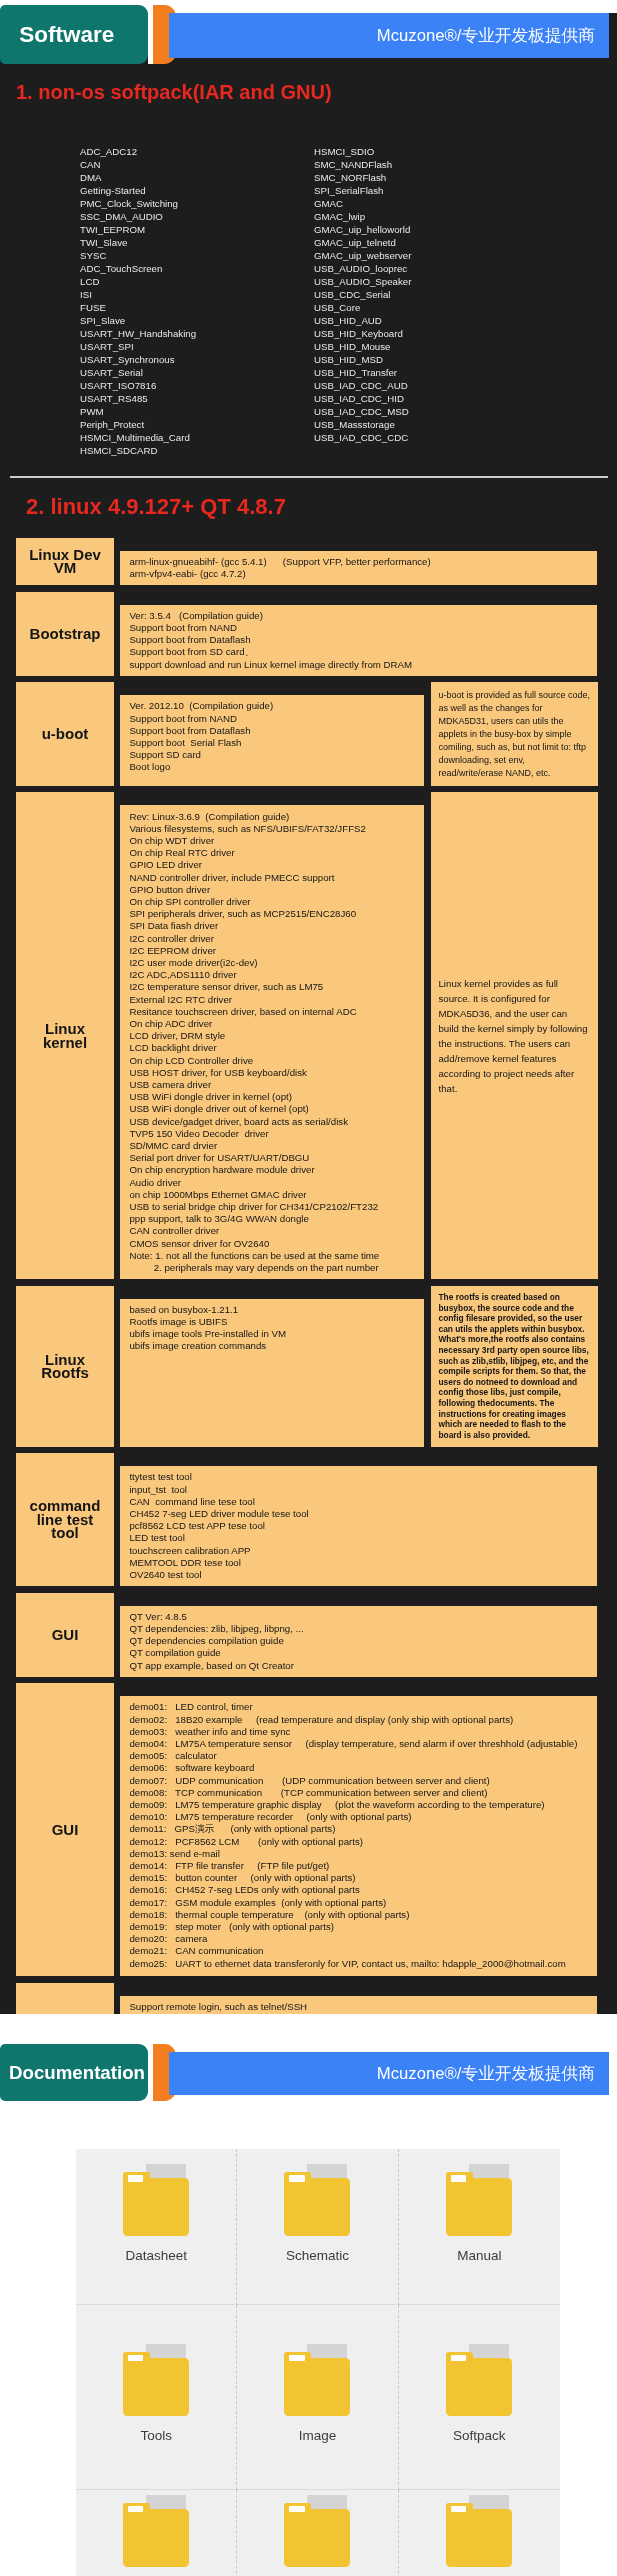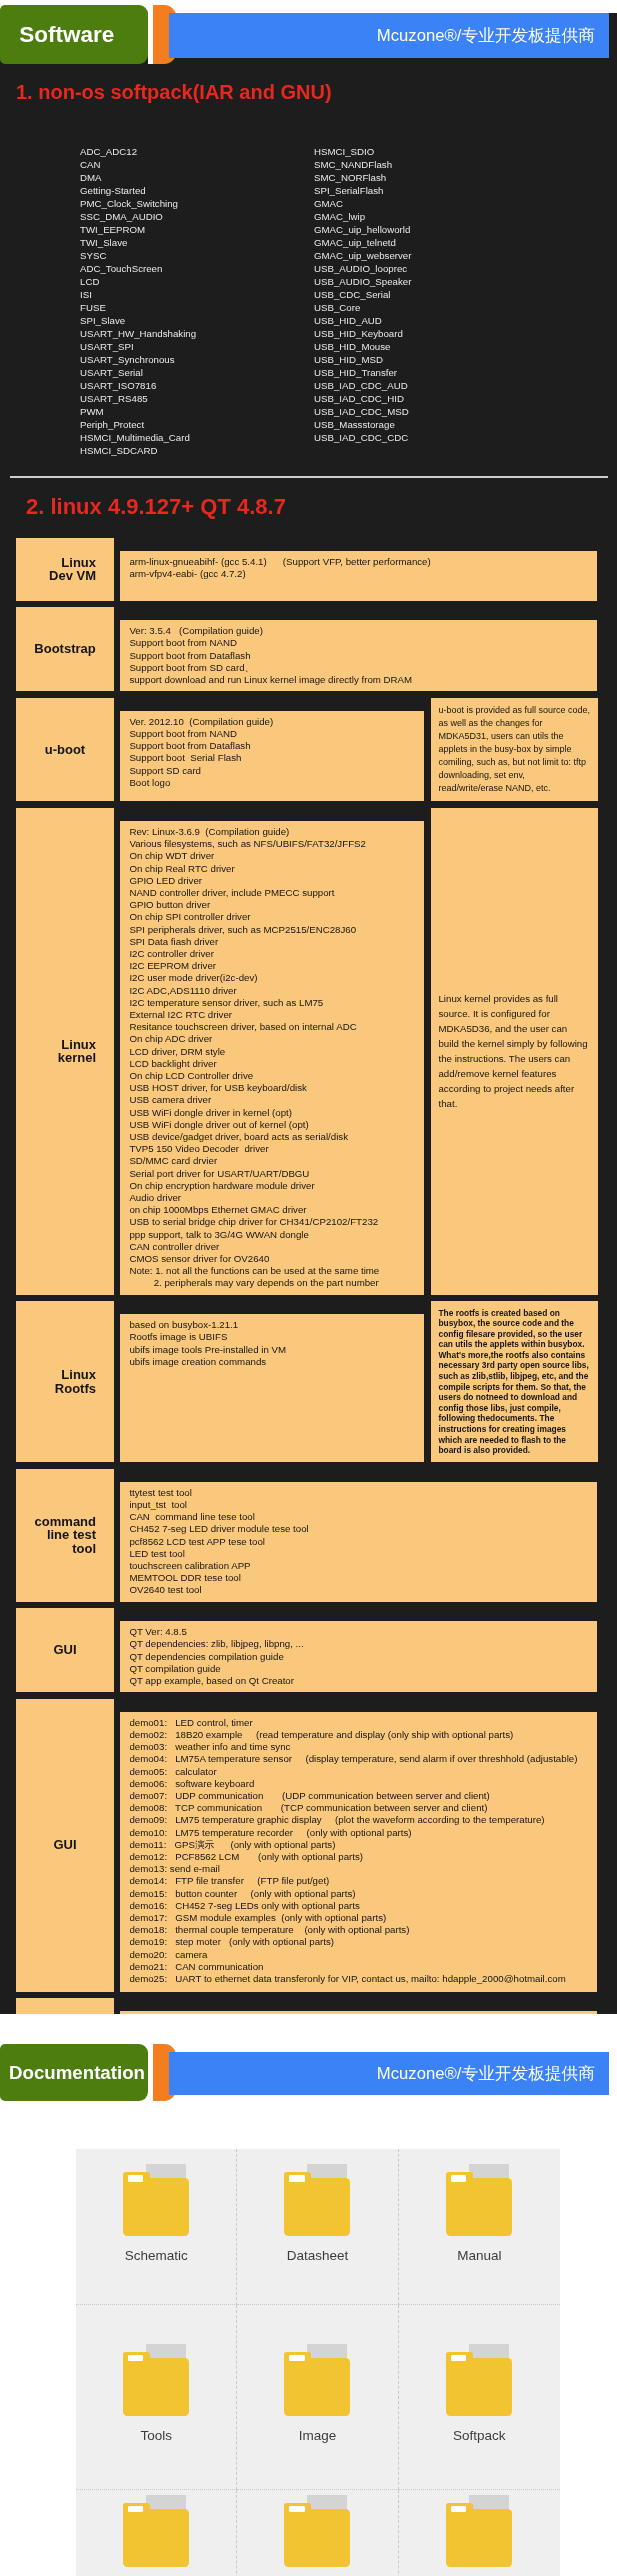--- a/index.html
+++ b/index.html
@@ -8,21 +8,21 @@
 
   
   .dark-panel{position:absolute;top:13px;left:0;width:618px;height:2001px;background:#1d1d1d;
               overflow:hidden;box-sizing:border-box;padding-top:68px;}
 
   
   .band{position:absolute;left:0;width:618px;z-index:5;}
   .band-software{top:5.1px;height:59px;}
   .band-doc{top:2044px;height:57px;}
   .band .orange-main{position:absolute;left:0;top:0;width:148px;height:100%;
-      background:#4d7c0f;border-radius:5.1px 9px 9px 5.1px;display:flex;align-items:center;}
+      background:#0f766e;border-radius:5.1px 9px 9px 5.1px;display:flex;align-items:center;}
   .band .orange-main .band-title{color:#fff;font-weight:bold;padding-left:19.3px;}
   .band-software .band-title{font-size:22.5px;}
   .band-doc .band-title{font-size:18.7px;padding-left:9px !important;}
   .band .white-sep{position:absolute;left:148px;top:0;width:5.1px;height:100%;background:#ffffff;}
   .band .orange-nub{position:absolute;left:153px;top:0;width:23px;height:100%;
       background:#f47e1f;border-radius:0 11.6px 11.6px 0;}
   .band .gray-bar{position:absolute;left:169px;right:9px;top:7.7px;bottom:6.4px;background:#3b82f6;
       display:flex;align-items:center;justify-content:flex-end;}
   .band .tagline{color:#fff;font-size:16.7px;padding-right:14px;}
 
@@ -33,22 +33,22 @@
   .nonos-lists{display:flex;margin:41px 0 0 80px;color:#e9e9e9;font-size:9.7px;}
   .nonos-col{line-height:13px;white-space:pre-wrap;}
   .nonos-col.left{width:234px;}
   .divider{height:1.3px;background:#cdcdcd;margin:19.3px 9.7px 0 9.7px;}
 
   
   .ltable{margin-top:17.4px;}
   .lrow{display:grid;grid-template-columns:98px 477px;gap:6.4px;margin:0 0 6.4px 16px;}
   .lrow.three{grid-template-columns:98px 304px 167px;}
   .cell{background:#fac87d;color:#151515;box-sizing:border-box;}
-  .label-cell{display:flex;align-items:center;justify-content:center;text-align:right;
-      font-weight:bold;font-size:13px;padding:18px;line-height:13.5px;}
+  .label-cell{display:flex;align-items:center;justify-content:center;text-align:center;
+      font-weight:bold;font-size:15px;padding:5px;line-height:13.5px;}
   .content-cell{padding:5.1px 9px;font-size:9.7px;line-height:12.2px;white-space:pre-wrap;margin-top:13px;}
   .note-cell{padding:6.4px 7.7px;display:flex;align-items:center;white-space:normal;}
   .note-uboot{font-size:9px;line-height:13px;}
   .note-kernel{font-size:9.7px;line-height:15px;}
   .note-rootfs{font-size:8.4px;line-height:10.6px;align-items:flex-start;font-weight:bold;}
 
   
   .folder-panel{position:absolute;top:2149px;left:76px;width:484px;height:427px;background:#efefef;
       display:grid;grid-template-columns:repeat(3,1fr);grid-template-rows:156px 185px 154px;
       overflow:hidden;z-index:2;}
@@ -170,38 +170,38 @@
   </div>
 
   <div class="folder-panel">
       <div class="fcell">
       <div class="folder">
         <div class="sheet"></div>
         <div class="tab"></div>
         <div class="slot"></div>
         <div class="body"></div>
       </div>
+      <span class="flabel">Datasheet</span>
+    </div>
+      <div class="fcell">
+      <div class="folder">
+        <div class="sheet"></div>
+        <div class="tab"></div>
+        <div class="slot"></div>
+        <div class="body"></div>
+      </div>
       <span class="flabel">Schematic</span>
     </div>
       <div class="fcell">
       <div class="folder">
         <div class="sheet"></div>
         <div class="tab"></div>
         <div class="slot"></div>
         <div class="body"></div>
       </div>
-      <span class="flabel">Datasheet</span>
-    </div>
-      <div class="fcell">
-      <div class="folder">
-        <div class="sheet"></div>
-        <div class="tab"></div>
-        <div class="slot"></div>
-        <div class="body"></div>
-      </div>
       <span class="flabel">Manual</span>
     </div>
       <div class="fcell">
       <div class="folder">
         <div class="sheet"></div>
         <div class="tab"></div>
         <div class="slot"></div>
         <div class="body"></div>
       </div>
       <span class="flabel">Tools</span>

